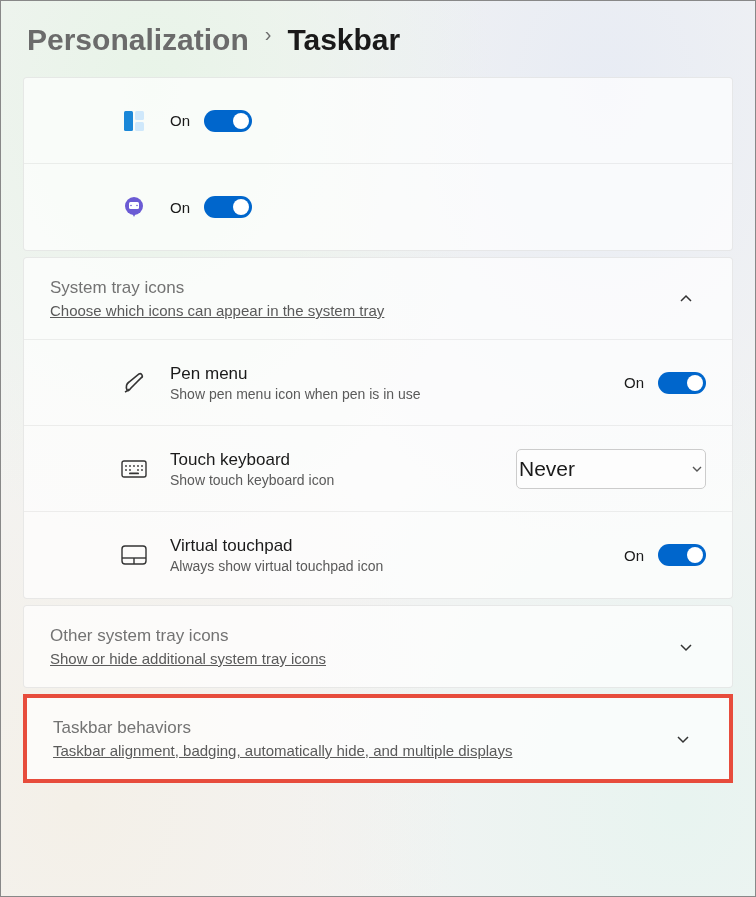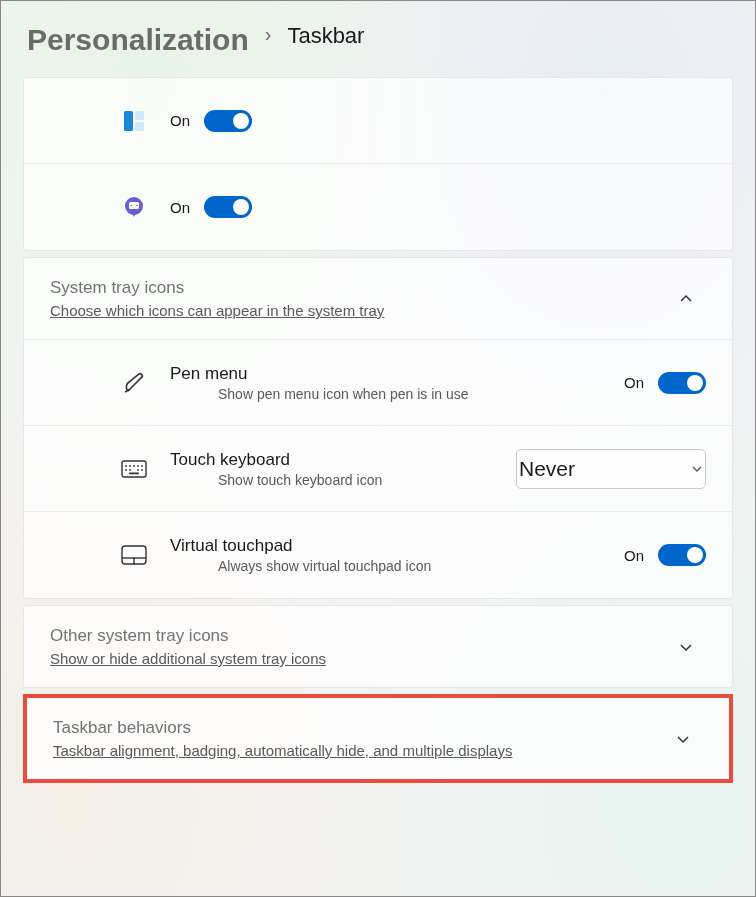--- a/index.html
+++ b/index.html
@@ -26,22 +26,22 @@
 .breadcrumb .parent {
   font-size: 30px;
   font-weight: 600;
   color: #6b6b6b;
 }
 .breadcrumb .chev {
   font-size: 20px;
   color: #6b6b6b;
 }
 .breadcrumb .current {
-  font-size: 22px;
-  font-weight: 400;
+  font-size: 30px;
+  font-weight: 700;
   color: #1a1a1a;
 }
 .card {
   background: rgba(255,255,255,0.7);
   border: 1px solid rgba(0,0,0,0.08);
   border-radius: 4px;
   margin-bottom: 6px;
 }
 .card.highlight {
   border: 4px solid #e74c3c;
@@ -58,21 +58,21 @@
 .row.header { padding: 20px 26px; }
 .icon-slot {
   width: 40px;
   display: flex;
   justify-content: center;
   align-items: center;
   margin-right: 16px;
 }
 .labels { flex: 1; display: flex; flex-direction: column; gap: 2px; }
 .label-title { font-size: 17px; color: #1a1a1a; }
-.label-desc { font-size: 14px; color: #5a5a5a; margin-left: 48px; }
+.label-desc { font-size: 14px; color: #5a5a5a; }
 .section-title { font-size: 17px; color: #737373; }
 .section-desc { font-size: 15px; color: #5a5a5a; margin-top: 2px; text-decoration: underline; }
 .controls { display: flex; align-items: center; gap: 14px; }
 .state-text { font-size: 15px; color: #1a1a1a; }
 .toggle {
   width: 48px; height: 22px;
   background: #0066cc;
   border-radius: 11px;
   position: relative;
 }

